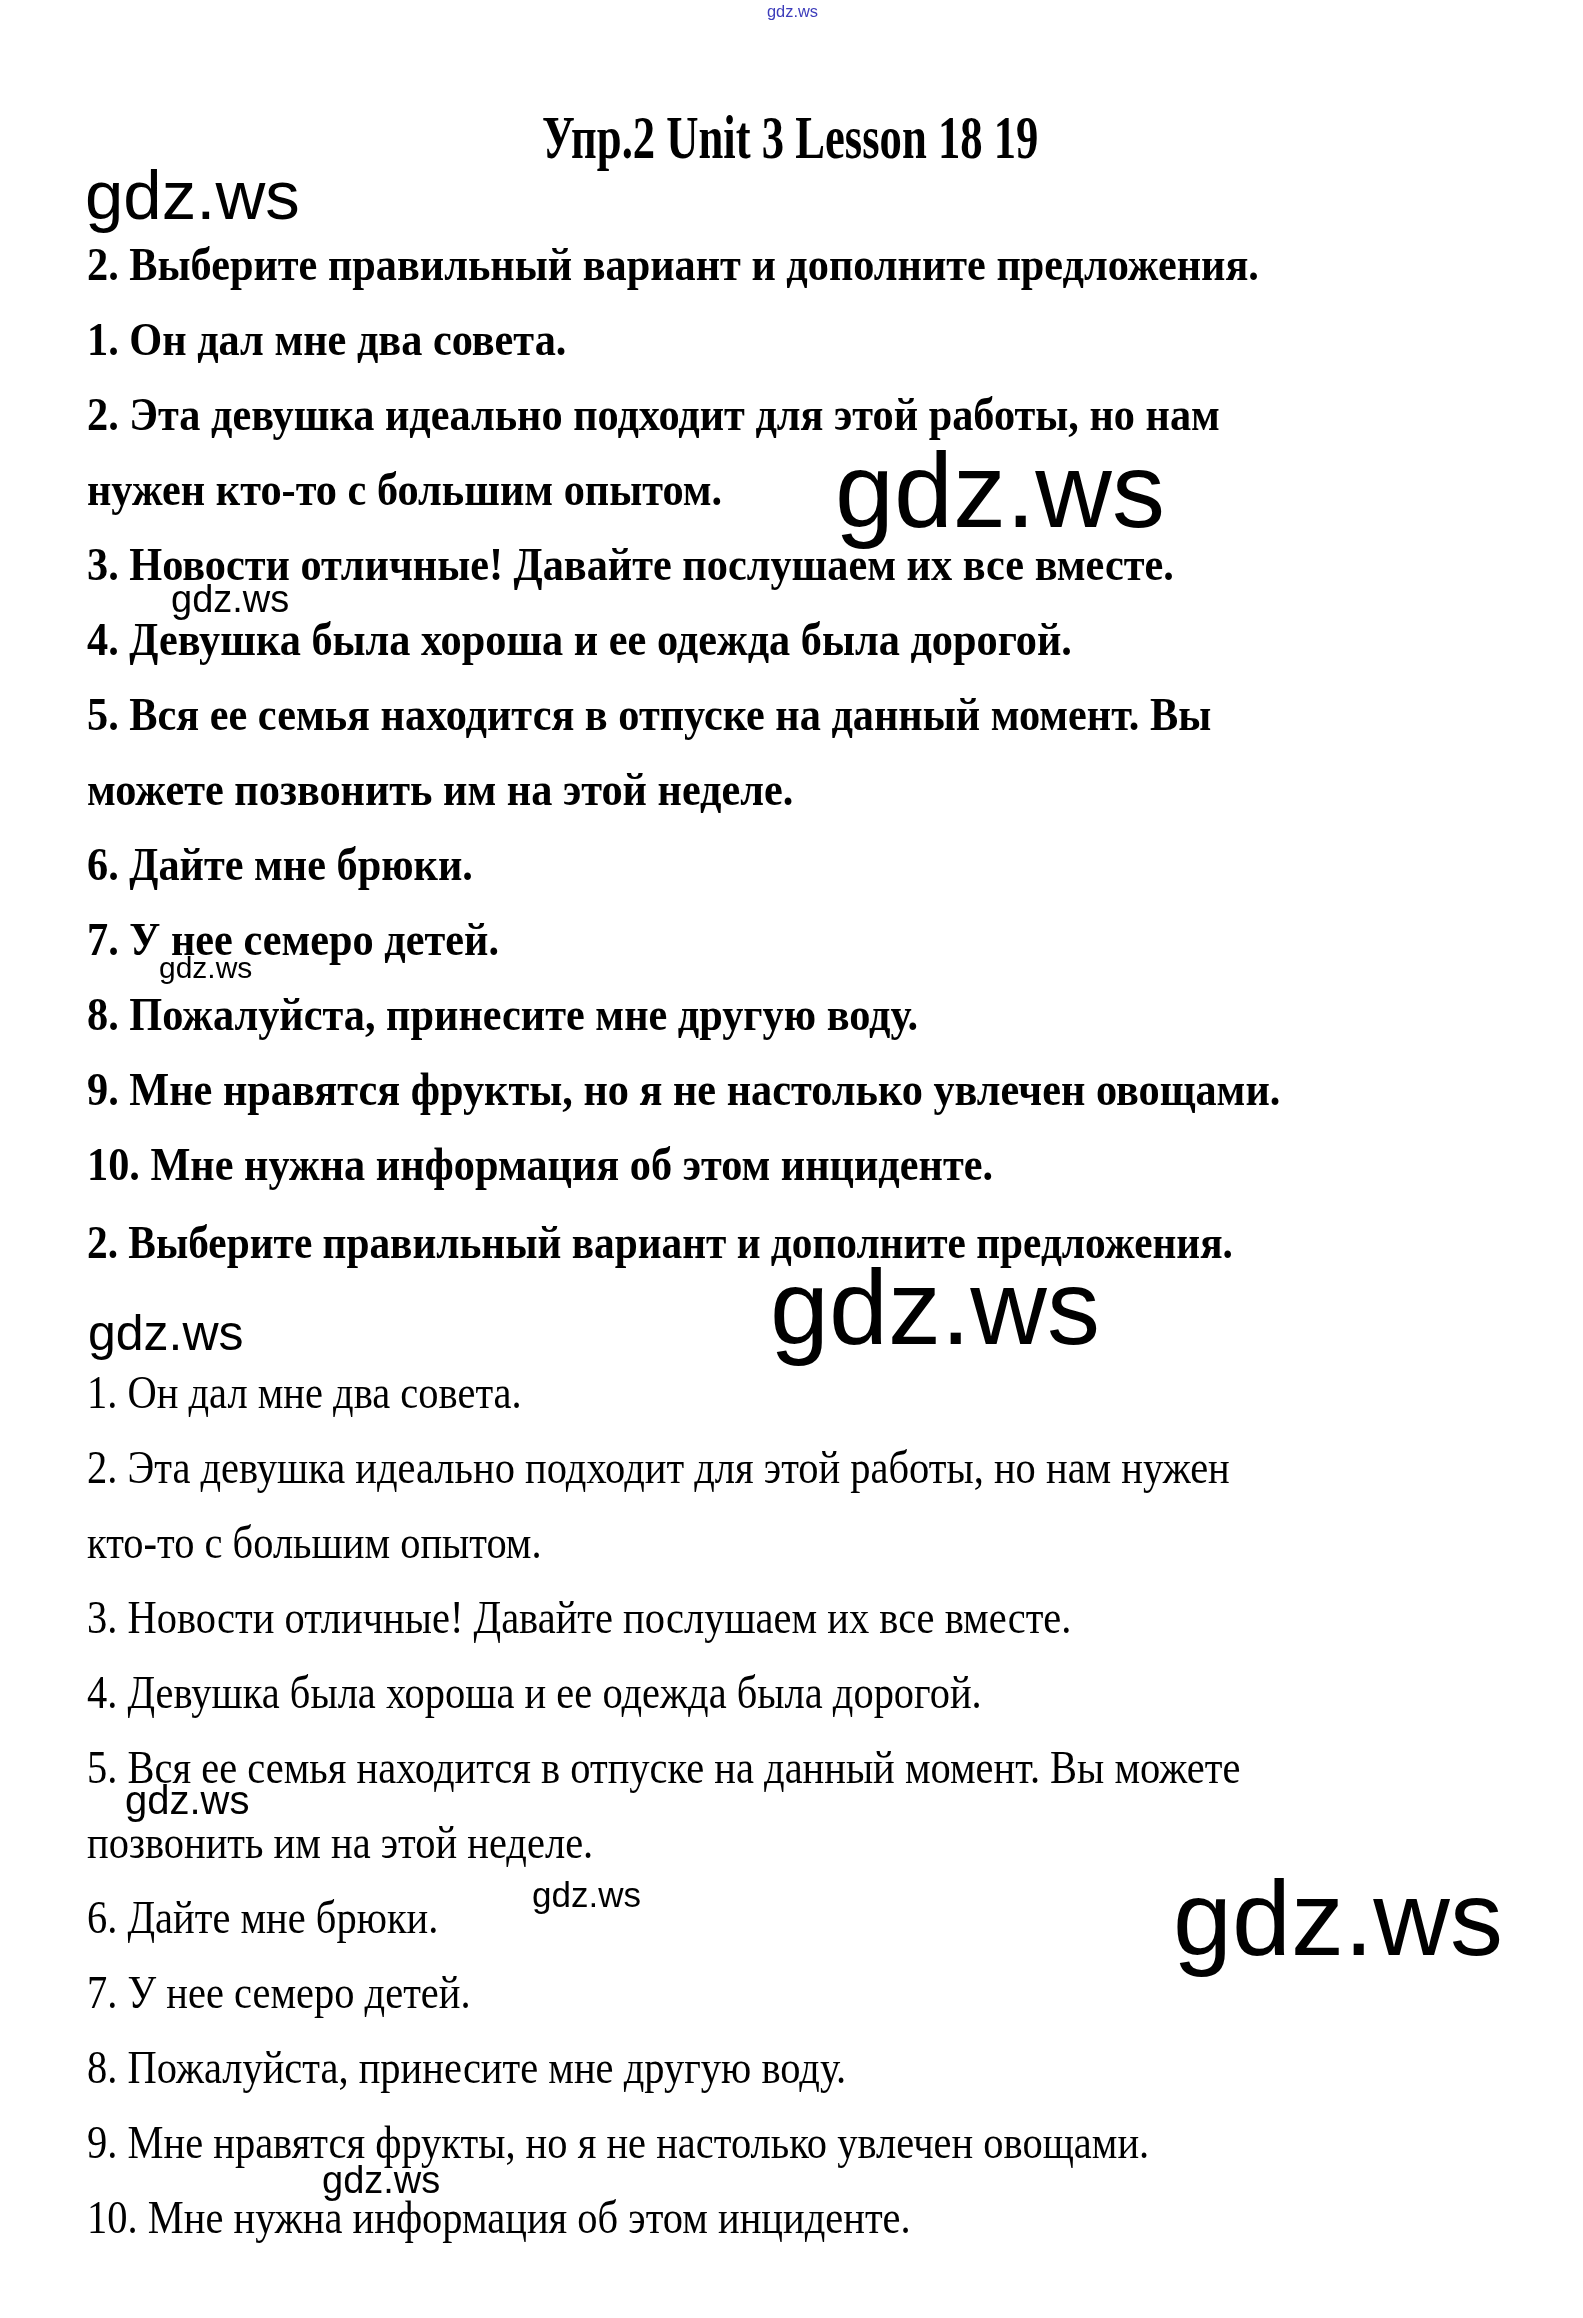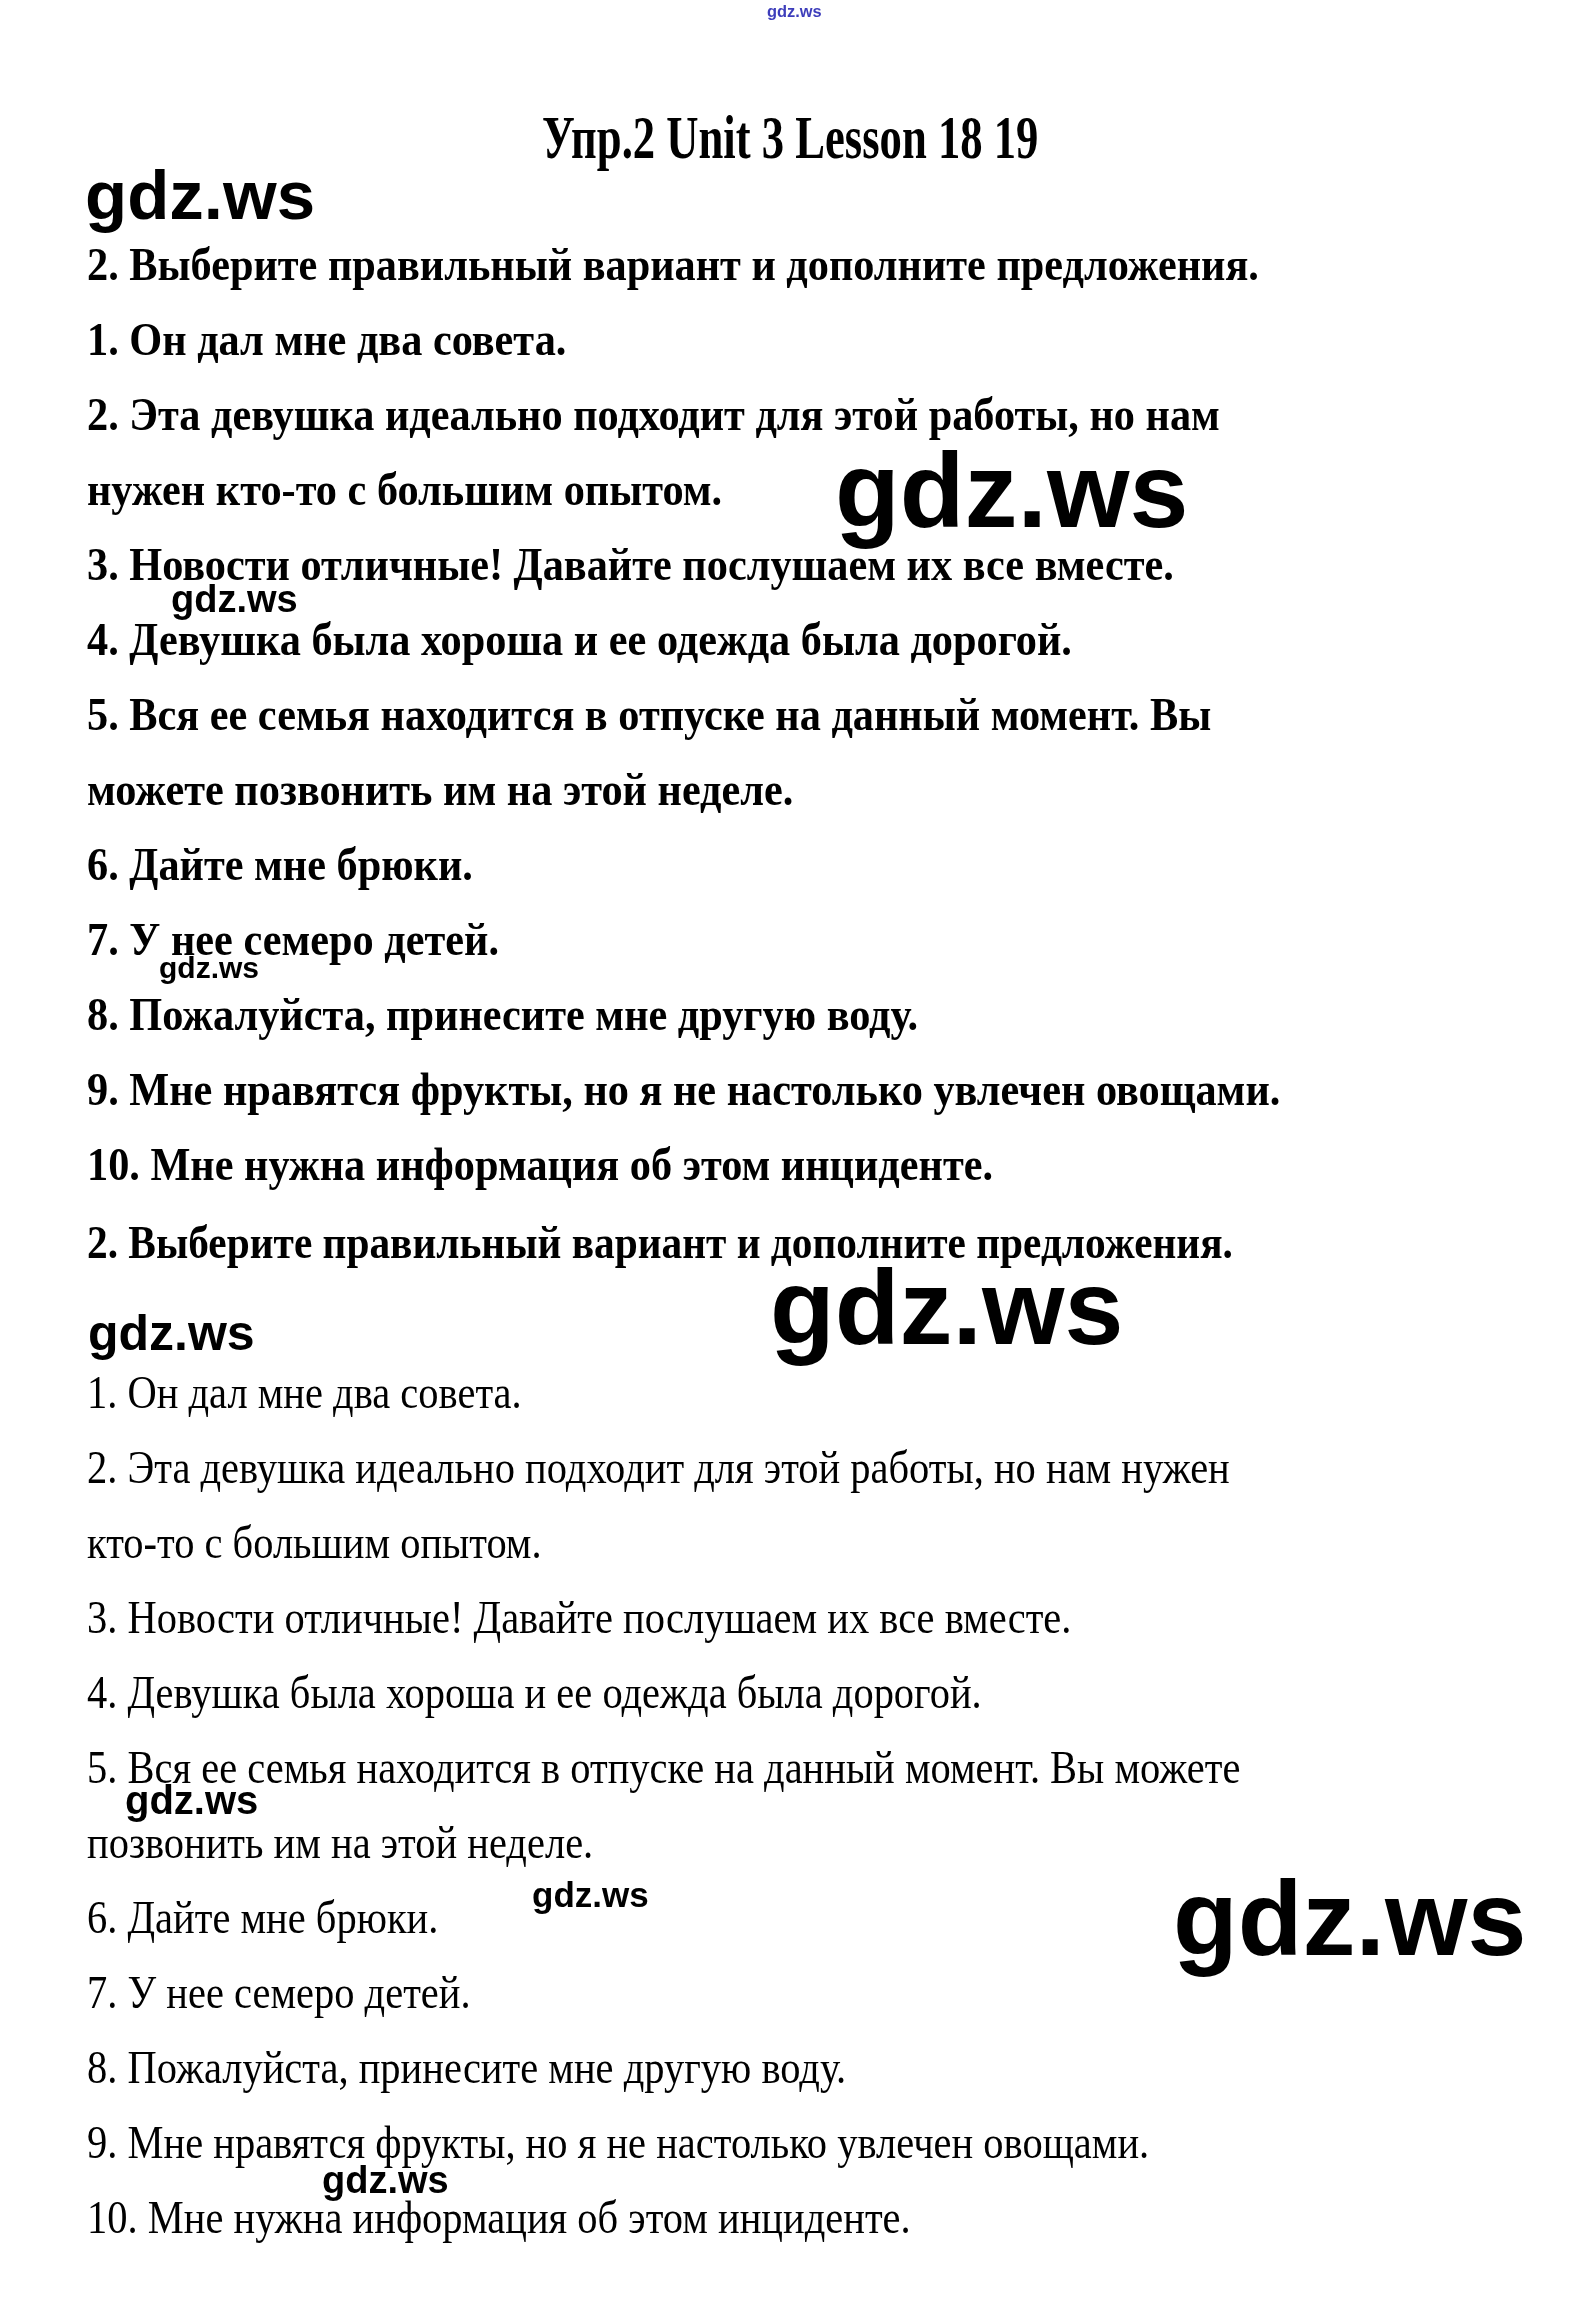--- a/index.html
+++ b/index.html
@@ -48,21 +48,20 @@
     font-weight: bold;
     font-size: 47px;
   }
   .spacer-line { height: 75px; }
   .wm {
     position: absolute;
     font-family: "Liberation Sans", sans-serif;
     color: #000000;
     white-space: nowrap;
     line-height: 1;
-    font-weight: bold;
   }
   .wm-top-blue { left: 767px; top: 2.6px;    font-size: 16.4px; color: #3d3dbb; }
   .wm-l1      { left: 85px;   top: 161px;  font-size: 69px; }
   .wm-l2      { left: 835px;  top: 437px;  font-size: 106px; }
   .wm-l3      { left: 770px;  top: 1254px; font-size: 106px; }
   .wm-l4      { left: 1173px; top: 1865px; font-size: 106px; }
   .wm-s1      { left: 171px;  top: 580px;  font-size: 38px; }
   .wm-s2      { left: 159px;  top: 953px; font-size: 30px; }
   .wm-s3      { left: 88px;  top: 1308px; font-size: 50px; }
   .wm-s4      { left: 125px;  top: 1780px; font-size: 40px; }

